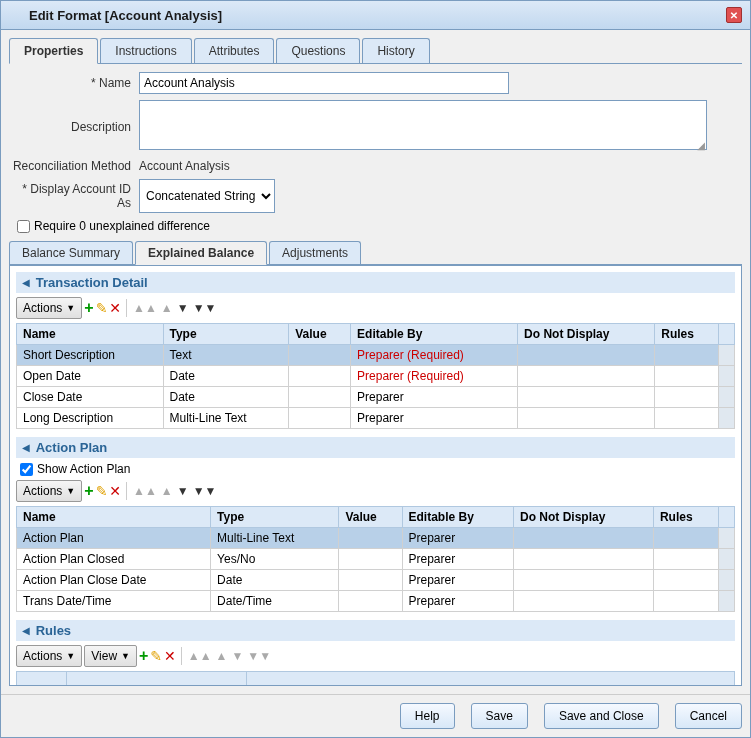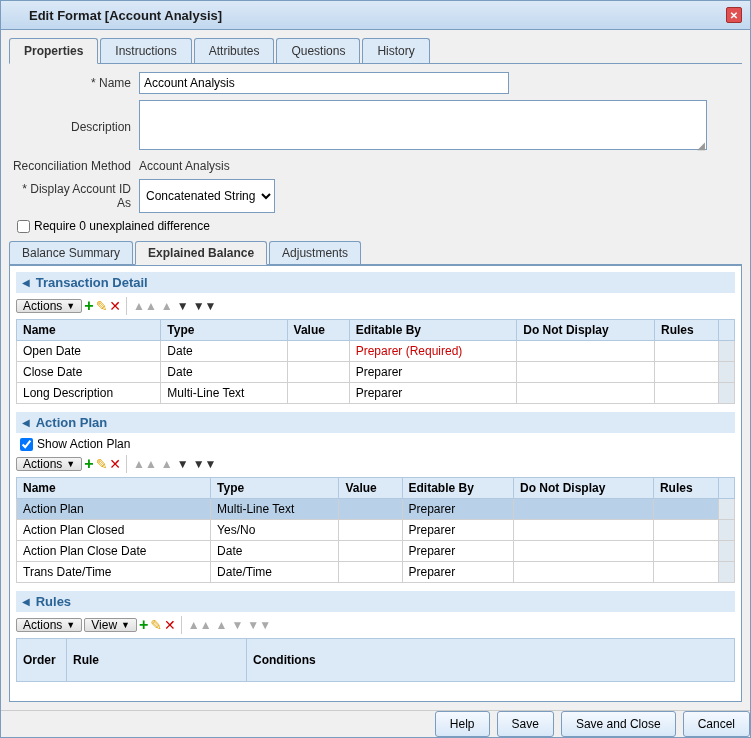--- a/index.html
+++ b/index.html
@@ -20,33 +20,33 @@
     .form-select { border: 1px solid #7a9cbf; padding: 2px 2px; background: white; height: 34px; }
     .static-text { color: #333; }
     .checkbox-row { display: flex; align-items: center; margin-bottom: 8px; padding-left: 8px; }
     .sub-tab { padding: 4px 12px; background: #dce9f7; border: 1px solid #7a9cbf; border-bottom: none; cursor: pointer; border-radius: 3px 3px 0 0; color: #333; }
     .sub-tab.active { background: #f0f0f0; border-bottom: 1px solid #f0f0f0; margin-bottom: -1px; font-weight: bold; }
     .main-panel { flex: 1; border: 1px solid #7a9cbf; background: white; overflow-y: auto; padding: 6px; }
     .section-header { display: flex; align-items: center; background: #dce9f7; padding: 3px 6px; margin-bottom: 4px; cursor: pointer; }
     .section-triangle { margin-right: 6px; color: #2a6496; font-size: 10px; }
     .section-title { font-weight: bold; color: #2a6496; font-size: 13px; }
     .toolbar { display: flex; align-items: center; gap: 2px; margin-bottom: 4px; }
-    .toolbar-btn { display: flex; align-items: center; gap: 2px; padding: 2px 6px; background: linear-gradient(to bottom, #f5f5f5, #e0e0e0); border: 1px solid #999; cursor: pointer; border-radius: 2px; height: 14px; }
+    .toolbar-btn { display: flex; align-items: center; gap: 2px; padding: 2px 6px; background: linear-gradient(to bottom, #f5f5f5, #e0e0e0); border: 1px solid #999; cursor: pointer; border-radius: 2px; height: 22px; }
     .icon-add { color: #009900; font-size: 16px; font-weight: bold; cursor: pointer; }
     .icon-edit { color: #e0a000; font-size: 14px; cursor: pointer; }
     .icon-delete { color: #cc0000; font-size: 14px; cursor: pointer; }
     .icon-arrow { color: #333; font-size: 12px; cursor: pointer; margin: 0 1px; }
     .icon-arrow-disabled { color: #aaa; font-size: 12px; margin: 0 1px; }
     .data-table { width: 100%; border-collapse: collapse; margin-bottom: 8px; padding-left: 36px; }
     .data-table th { background: #dce9f7; border: 1px solid #b0c8e0; padding: 3px 6px; text-align: left; font-weight: bold; }
     .data-table td { border: 1px solid #d0d0d0; padding: 3px 6px; }
     .data-table tr.selected td { background: #b8d0e8; }
     .section-block { margin-bottom: 8px; }
     .checkbox-small { margin-right: 4px; }
-    .bottom-bar { display: flex; justify-content: flex-end; align-items: center; gap: 7px; border-top: 1px solid #ccc; background: #f0f0f0; }
+    .bottom-bar { display: flex; justify-content: flex-end; align-items: center; padding: 8px; gap: 16px; border-top: 1px solid #ccc; background: #f0f0f0; }
     .bottom-btn { padding: 4px 14px; border: 1px solid #7a9cbf; background: linear-gradient(to bottom, #f5f9ff, #d8e8f8); cursor: pointer; border-radius: 3px; height: 26px; }
     .dropdown-arrow { font-size: 9px; margin-left: 2px; }
     .rules-toolbar { display: flex; align-items: center; gap: 2px; margin-bottom: 4px; }
     .rules-table { width: 100%; border-collapse: collapse; }
     .rules-table th { background: #dce9f7; border: 1px solid #b0c8e0; padding: 14px 6px; text-align: left; font-weight: bold; }
     .textarea-resize-handle { position: absolute; bottom: 2px; right: 2px; color: #999; font-size: 10px; }
     .textarea-wrapper { position: relative; display: inline-block; }
     .separator { width: 1px; height: 18px; background: #ccc; margin: 0 3px; }
   </style>
 </head>
@@ -127,20 +127,29 @@
               <th>Name</th>
               <th>Type</th>
               <th>Value</th>
               <th>Editable By</th>
               <th>Do Not Display</th>
               <th>Rules</th>
               <th style="width:16px; padding:0;"></th>
             </tr>
           </thead>
           <tbody>
+            <tr class="selected">
+              <td>Short Description</td>
+              <td>Text</td>
+              <td></td>
+              <td style="color:#cc0000;">Preparer (Required)</td>
+              <td></td>
+              <td></td>
+              <td style="background:#e0e8f0;"></td>
+            </tr>
             <tr>
               <td>Open Date</td>
               <td>Date</td>
               <td></td>
               <td style="color:#cc0000;">Preparer (Required)</td>
               <td></td>
               <td></td>
               <td style="background:#e0e8f0;"></td>
             </tr>
             <tr>

